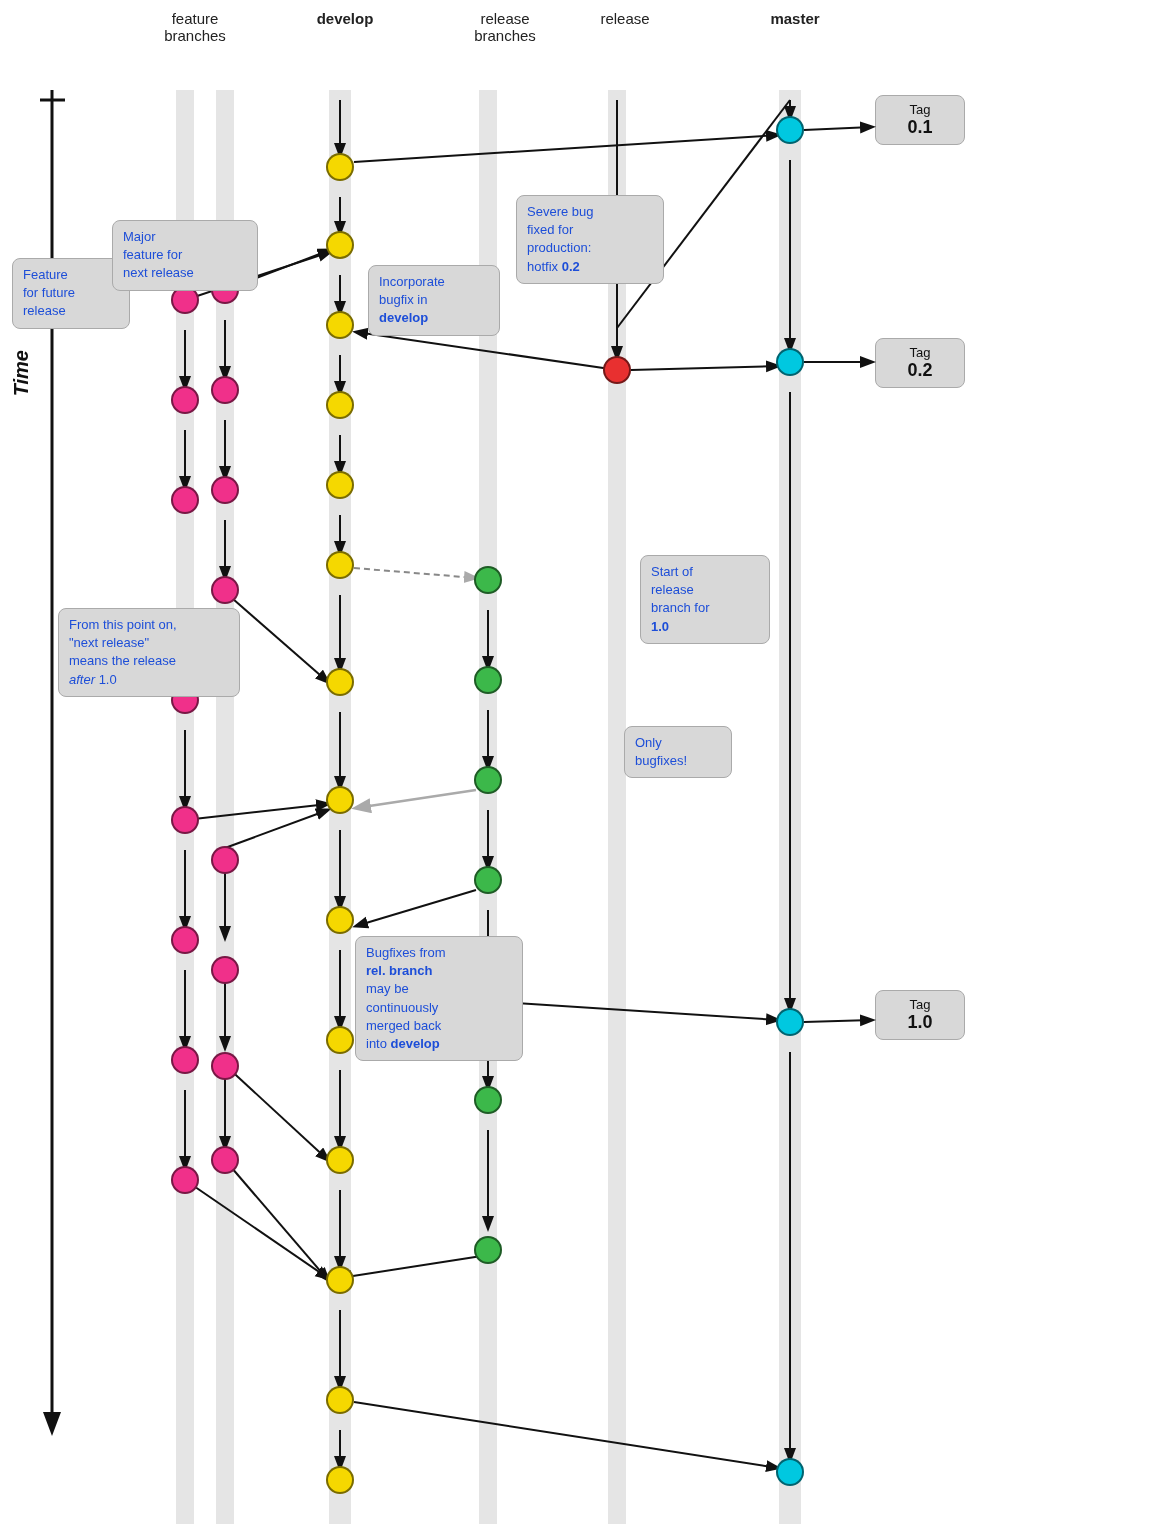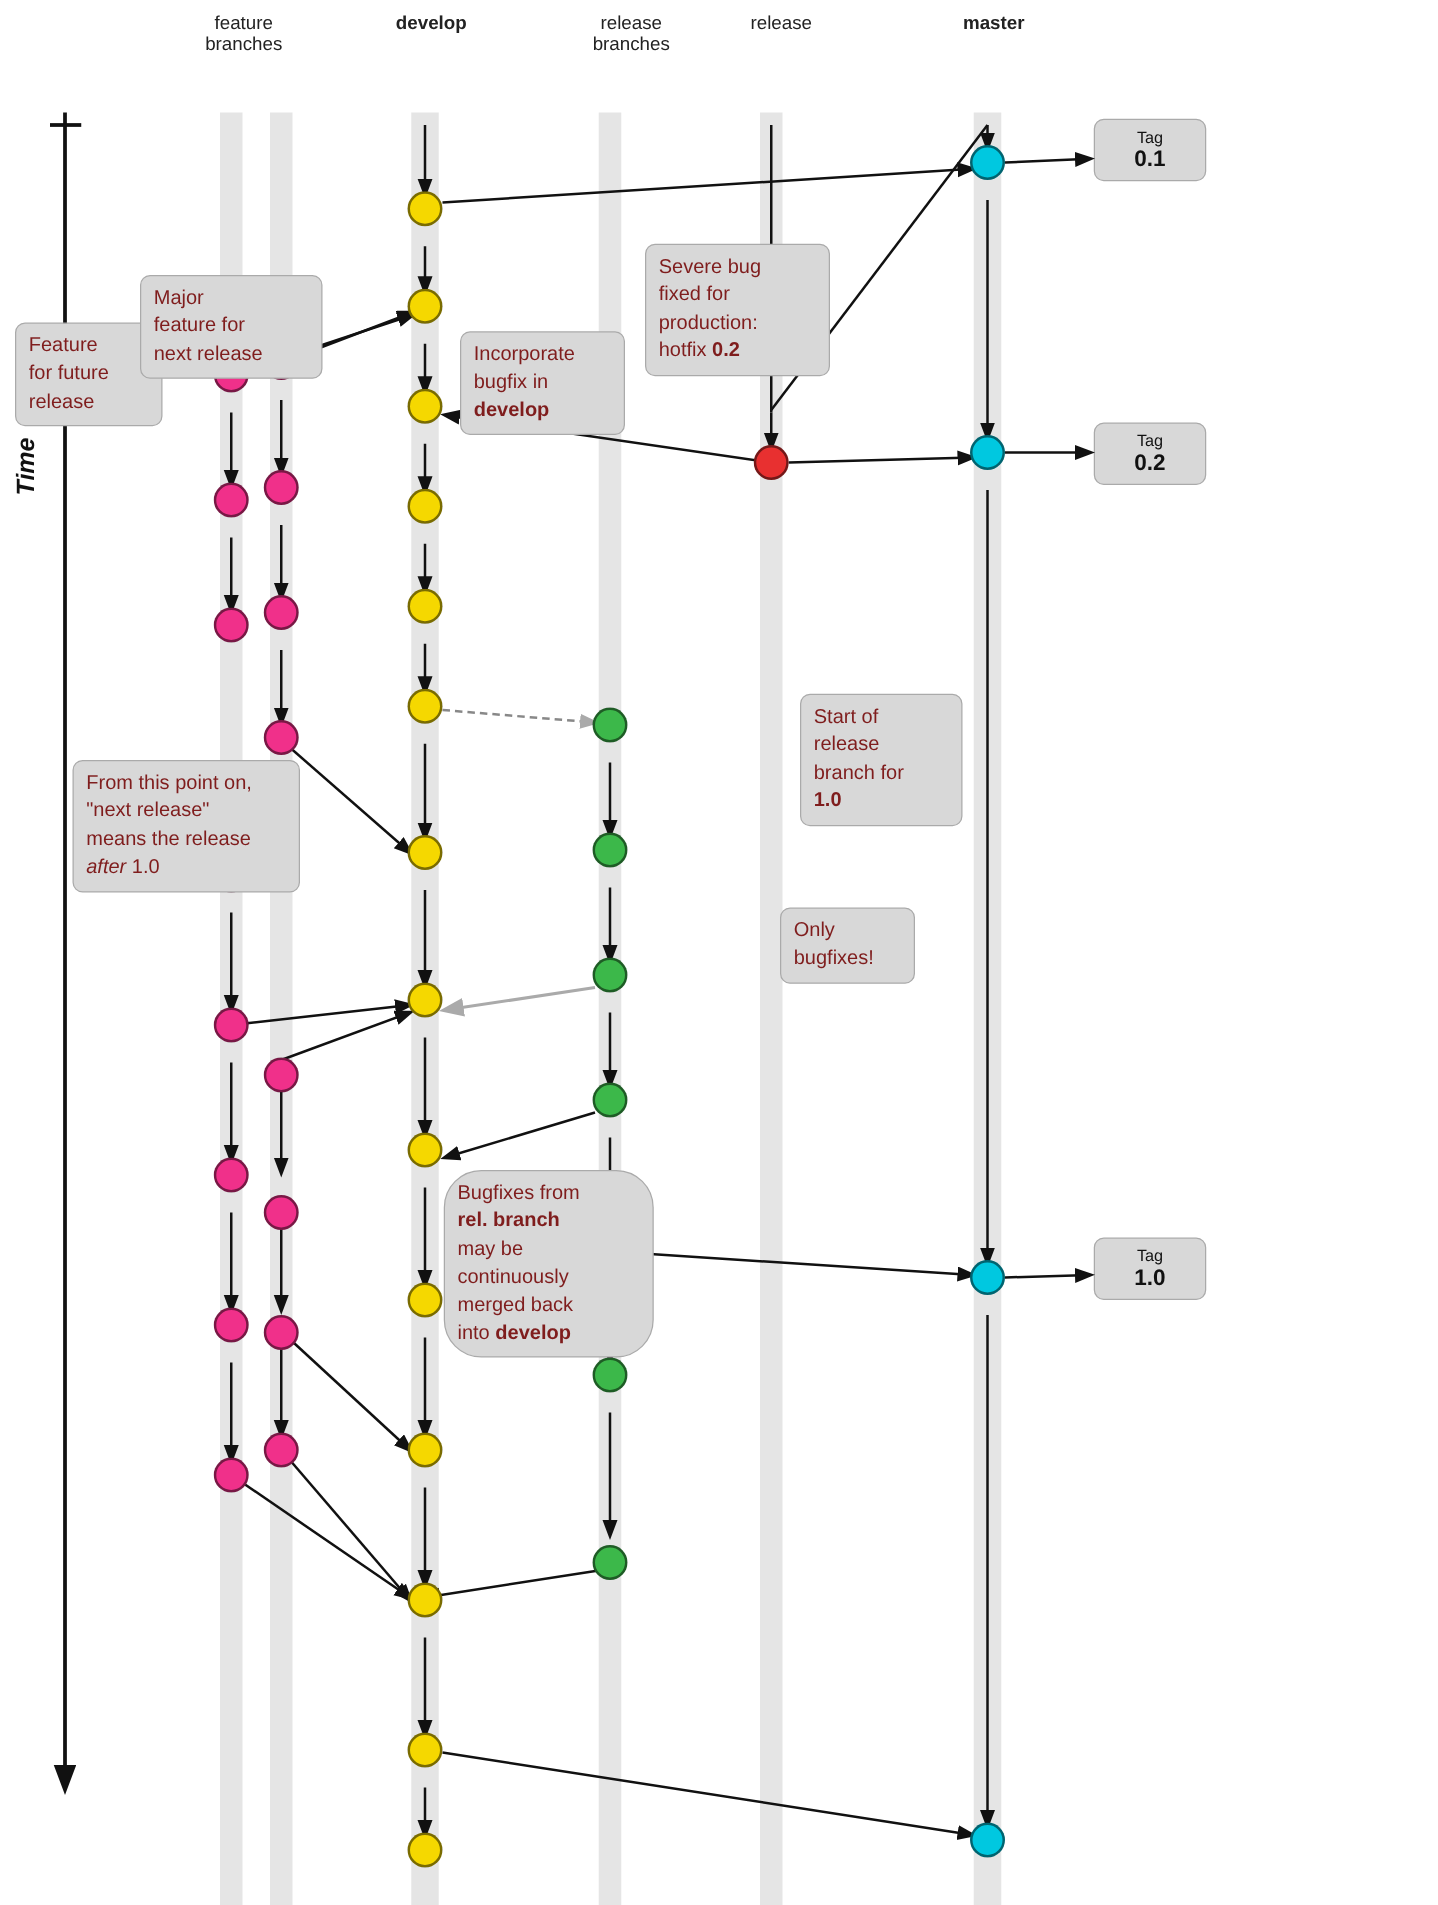--- a/index.html
+++ b/index.html
@@ -43,23 +43,23 @@
     .node.cyan { background: #00c8e0; }
     .node.red { background: #e83030; }
 
     
     .callout {
       position: absolute;
       background: #d8d8d8;
       border: 1.5px solid #aaa;
       border-radius: 8px;
       padding: 7px 10px;
-      font-size: 16px;
+      font-size: 13px;
       line-height: 1.4;
-      color: #7f1d1d;
+      color: #1d4ed8;
     }
     .callout b { font-weight: bold; }
     .callout i { font-style: italic; margin-top: 11px; }
 
     
     .tag-box {
       position: absolute;
       background: #d8d8d8;
       border: 1.5px solid #aaa;
       border-radius: 8px;
@@ -334,17 +334,17 @@
   </div>
 
   <div class="callout" style="left:58px; top:608px; width:182px;">
     From this point on,<br>"next release"<br>means the release<br><i>after</i> 1.0
   </div>
 
   <div class="callout" style="left:624px; top:726px; width:108px;">
     Only<br>bugfixes!
   </div>
 
-  <div class="callout" style="left:355px; top:936px; width:168px;border-radius:30px;">
+  <div class="callout" style="left:355px; top:936px; width:168px;">
     Bugfixes from<br><b>rel. branch</b><br>may be<br>continuously<br>merged back<br>into <b>develop</b>
   </div>
 
 </div>
 
 </body></html>

